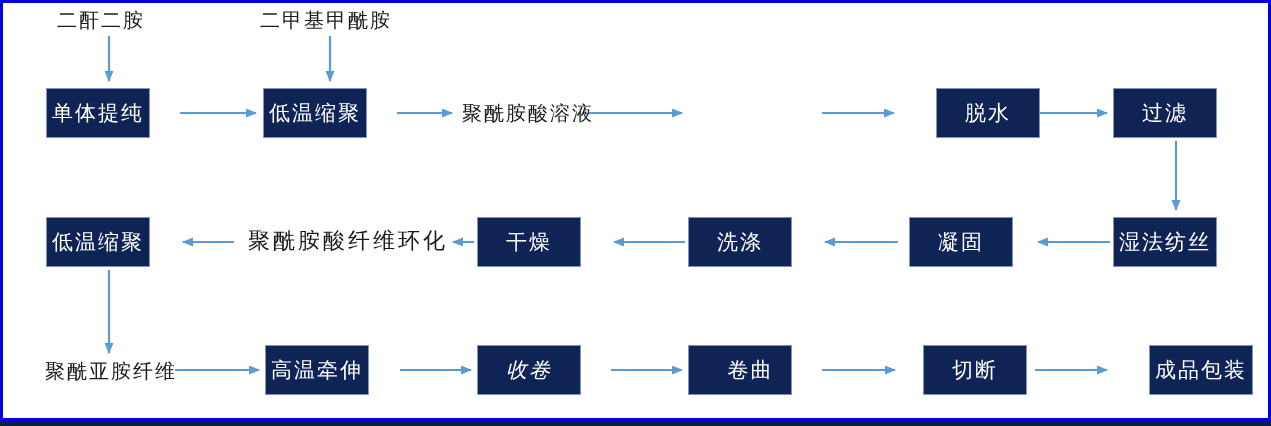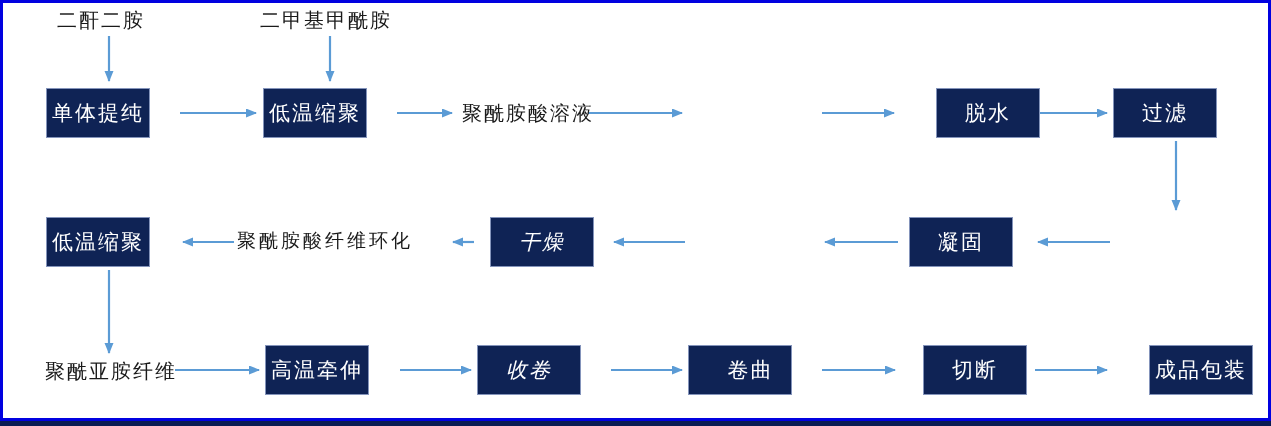--- a/index.html
+++ b/index.html
@@ -31,21 +31,21 @@
     font-size:21px; letter-spacing:2px;
     white-space:nowrap;
   }
   .lbl {
     position:absolute;
     color:var(--label_text,#1a1a1a);
     font-size:20px; letter-spacing:2px;
     white-space:nowrap;
     line-height:22px;
   }
-  .lbl.big { font-size:19px; letter-spacing:3px; }
+  .lbl.big { font-size:22px; letter-spacing:3px;margin-left:11px; }
   svg.arrows { position:absolute; left:0; top:0; pointer-events:none; }
   svg.arrows line { stroke:var(--arrow_blue,#5b9bd5); stroke-width:2.2; }
   svg.arrows marker path { fill:var(--arrow_blue,#5b9bd5); }
 </style>
 </head>
 <body>
 
 <div class="page">
 
   <svg class="arrows" width="1271" height="426" viewBox="0 0 1271 426">
@@ -83,22 +83,24 @@
   <div class="lbl" style="left:260px; top:9px;">二甲基甲酰胺</div>
 
   <div class="box" style="left:46px;   top:88px;">单体提纯</div>
   <div class="box" style="left:263px;  top:88px;">低温缩聚</div>
   <div class="lbl" style="left:462px;  top:102px;">聚酰胺酸溶液</div>
   <div class="box" style="left:900px;  top:88px;margin-left:36px;">脱水</div>
   <div class="box" style="left:1113px; top:88px;">过滤</div>
 
   <div class="box" style="left:46px;   top:217px;">低温缩聚</div>
   <div class="lbl big" style="left:237px; top:230px;">聚酰胺酸纤维环化</div>
-  <div class="box" style="left:490px;  top:217px;font-style:italic;">干燥</div>
+  <div class="box" style="left:477px;  top:217px;">干燥</div>
+  <div class="box" style="left:688px;  top:217px;">洗涤</div>
   <div class="box" style="left:901px;  top:217px;margin-left:8px;">凝固</div>
+  <div class="box" style="left:1113px; top:217px;">湿法纺丝</div>
 
   <div class="lbl" style="left:45px;   top:360px;">聚酰亚胺纤维</div>
   <div class="box" style="left:265px;  top:345px;text-align:center;">高温牵伸</div>
   <div class="box" style="left:477px;  top:345px;font-style:italic;">收卷</div>
   <div class="box" style="left:688px;  top:345px;padding-left:21px;">卷曲</div>
   <div class="box" style="left:923px;  top:345px;">切断</div>
   <div class="box" style="left:1113px; top:345px;margin-left:36px;">成品包装</div>
 
   <div class="frame"></div>
   <div class="bottombar"></div>

